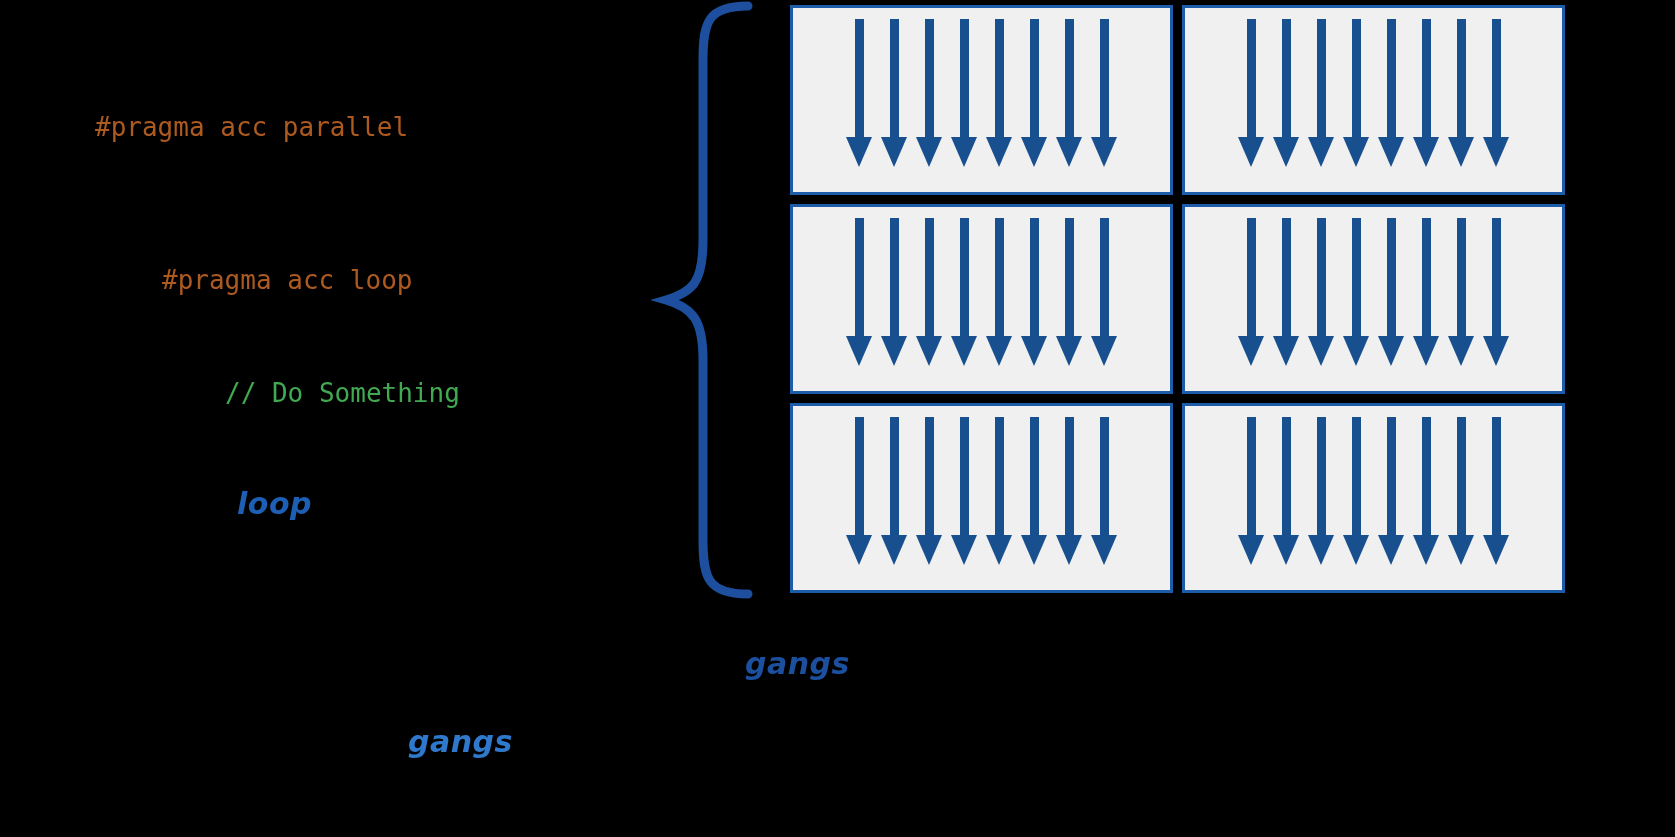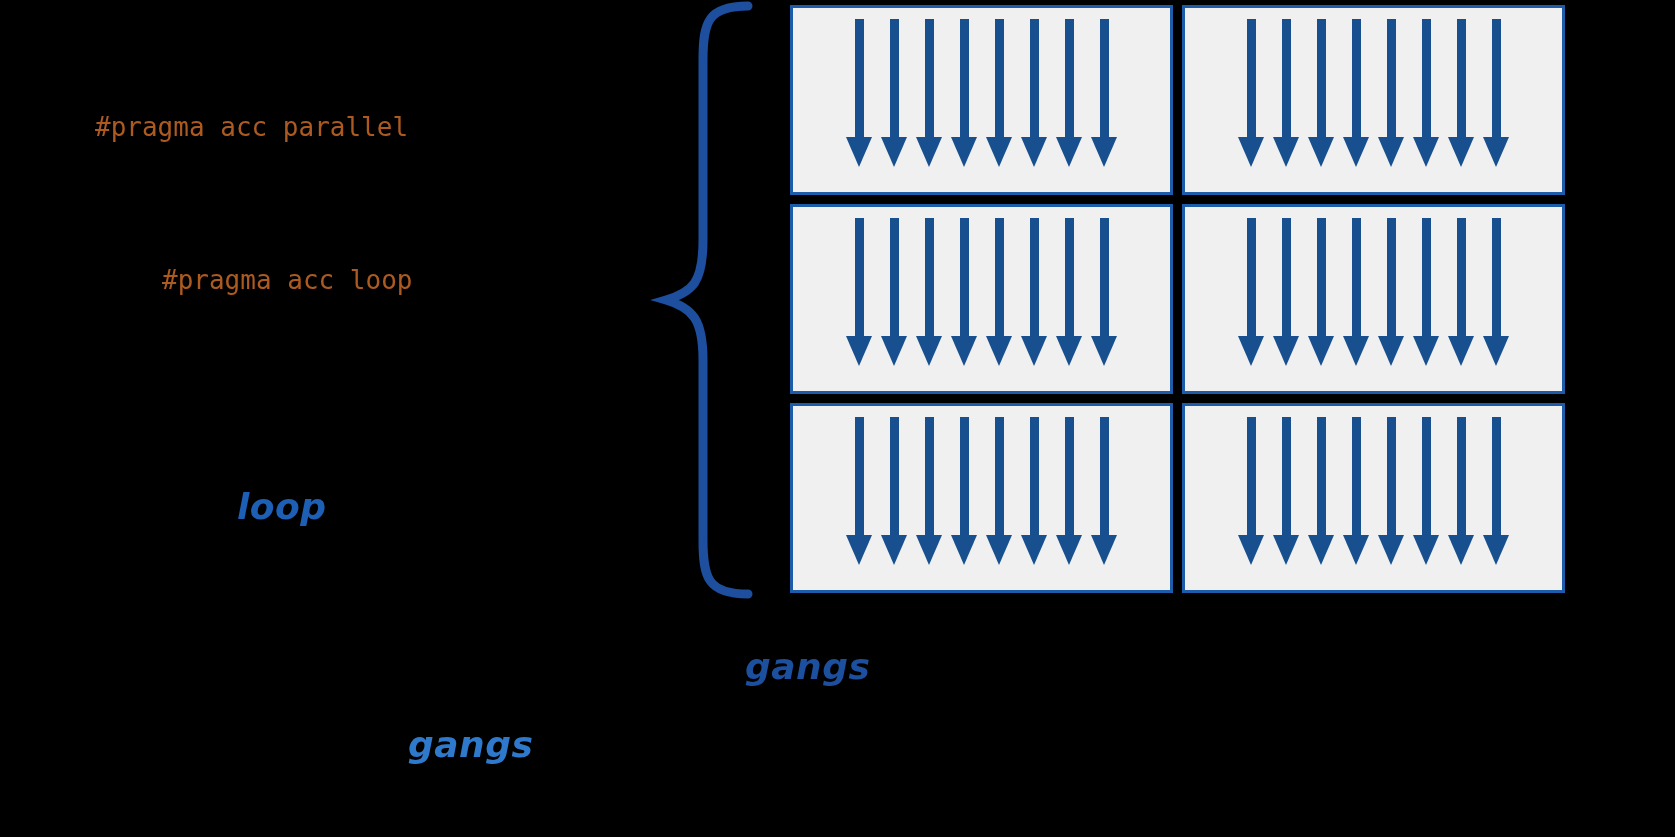--- a/index.html
+++ b/index.html
@@ -34,21 +34,21 @@
   .pragma{color:var(--pragma);}
   .kw{color:var(--keyword);}
   .num{color:var(--number);}
   .comment{color:var(--comment);}
   .spacer{display:inline-block;width:62px;}
   .label{
     position:absolute;
     font-family:"DejaVu Sans","Liberation Sans",sans-serif;
     font-weight:700;
     font-style:italic;
-    font-size:36px;
+    font-size:30px;
     letter-spacing:0.5px;
   }
   .loop-label{color:var(--loop-label);}
   .gangs-dark{color:var(--gangs-dark);}
   .gangs-light{color:var(--gangs-light);}
   .brace{
     position:absolute;
     left:648px;top:0;
     width:125px;height:600px;
   }
@@ -88,20 +88,21 @@
 </head>
 <body>
 
 <div class="canvas">
 
   <div class="code-line pragma" style="left:162px;top:265px">#pragma acc loop</div>
 
   <div class="code-line pragma" style="left:95px;top:112px">#pragma acc parallel</div>
 
 
+  <div class="code-line comment" style="left:225px;top:378px">// Do Something</div>
 
   <div class="label loop-label" style="left:237px;top:486px">loop</div>
 
   <svg class="brace" viewBox="0 0 125 600">
     <path d="M 100 6 C 60 6 55 22 55 60 L 55 240 C 55 282 45 292 18 300 C 45 308 55 320 55 360 L 55 540 C 55 578 60 594 100 594" fill="none" stroke="var(--brace)" stroke-width="9" stroke-linecap="round"></path>
   </svg>
 
   <div class="grid" id="gang-grid" style="grid-template-columns: repeat(2, 383px); grid-auto-rows: 190px;">
       <div class="gang-box">
         <div class="arrow">

